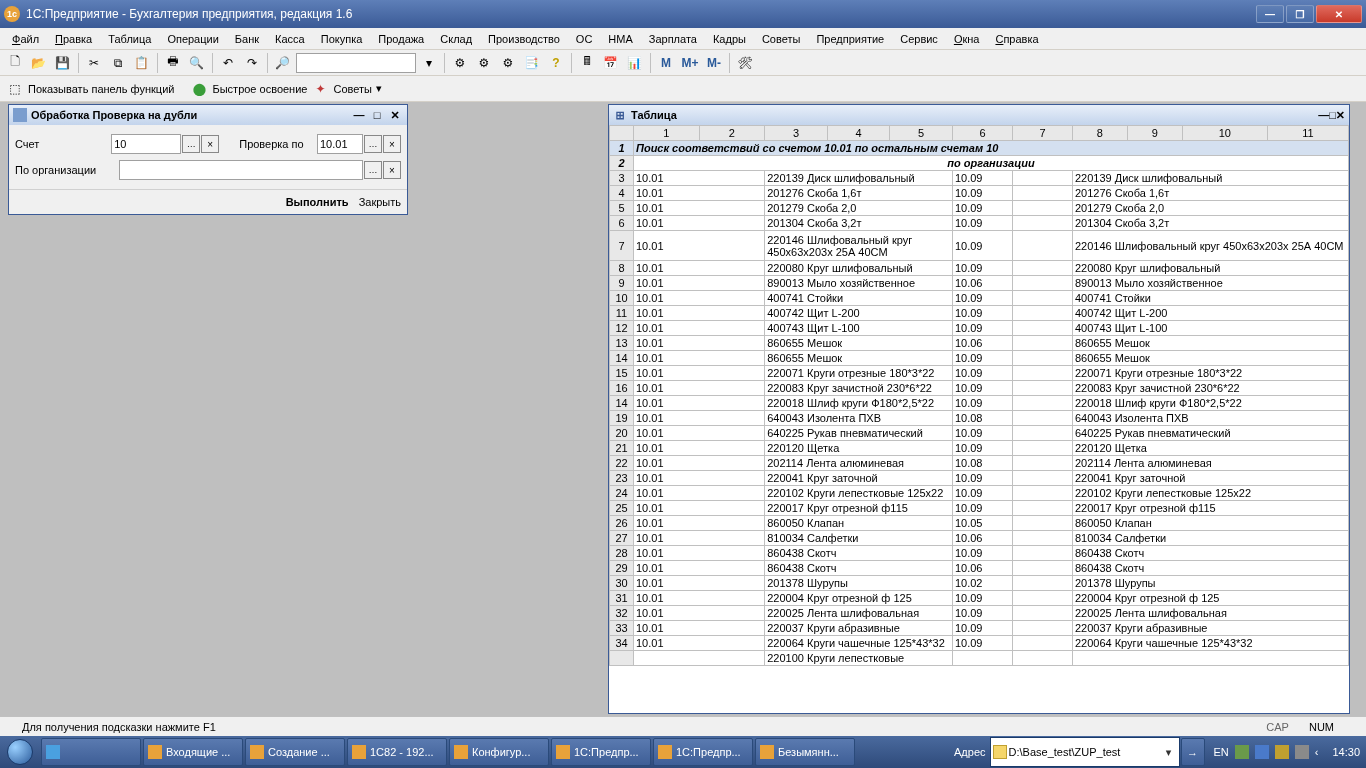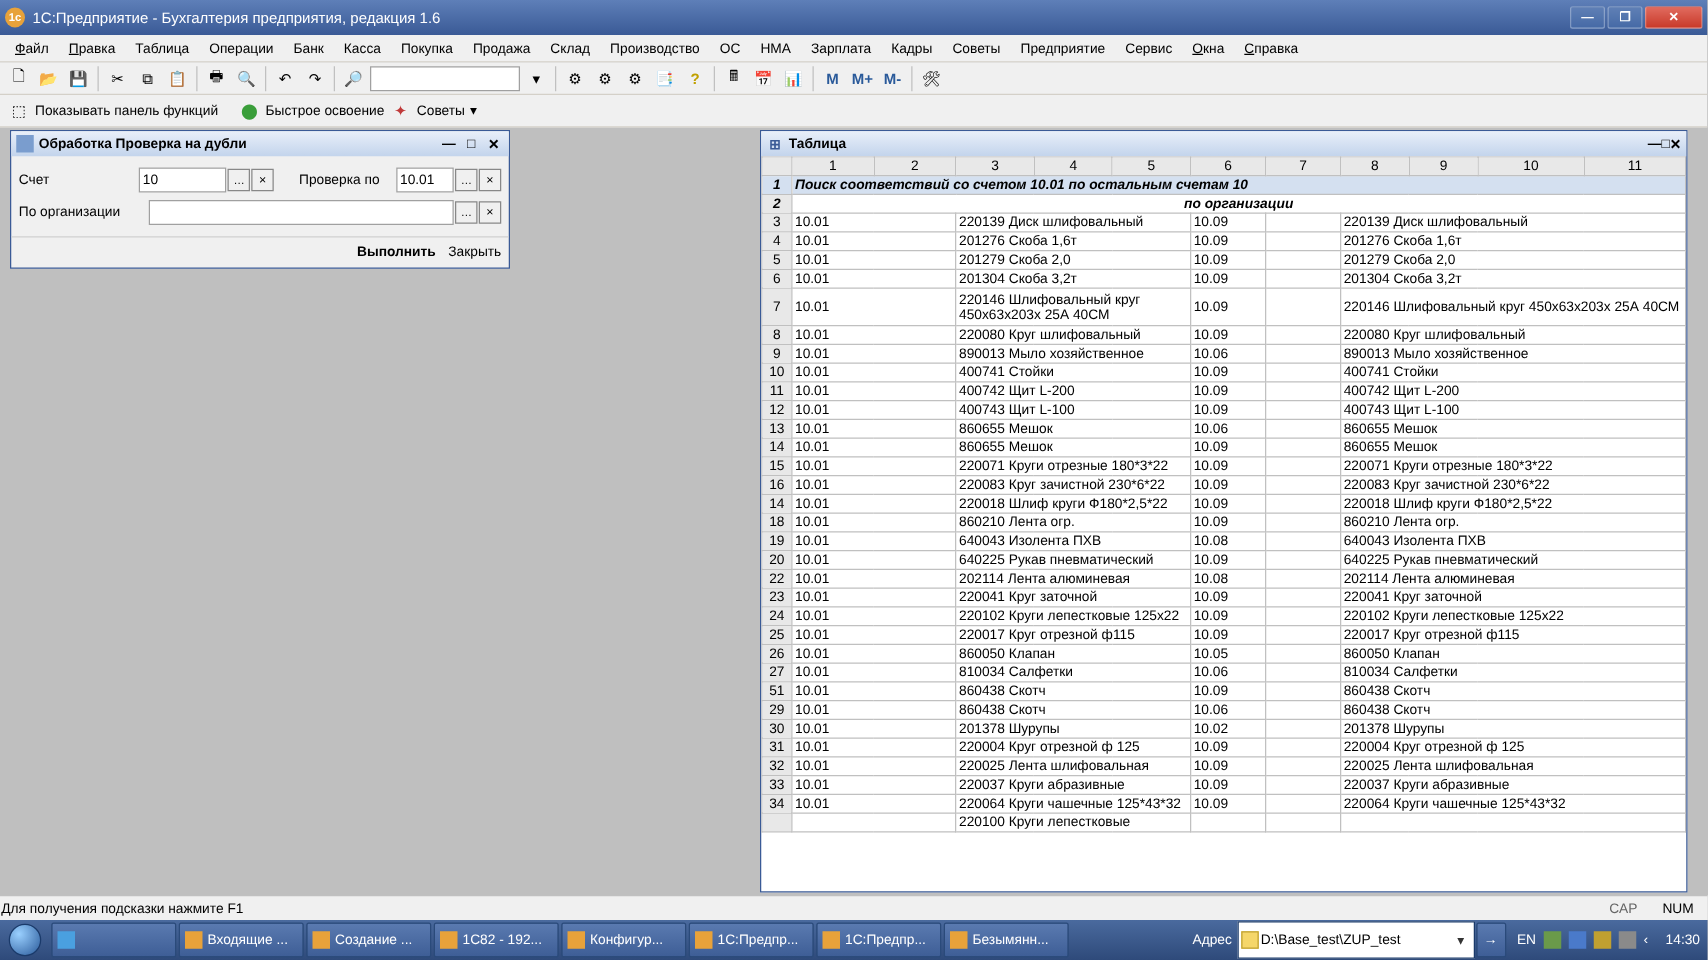--- a/index.html
+++ b/index.html
@@ -59,21 +59,21 @@
 .col-name1 { width:186px;}
 .col-acct2 { width:60px;}
 .col-blank { width:60px;}
 .col-name2 { }
 
 
 .mdi-bar { position:absolute; left:0; right:0; bottom:32px; height:20px; background:#f0f0f0; border-top:1px solid #c0c0c0; display:flex;}
 .mdi-tab { padding:2px 8px; border-right:1px solid #c0c0c0; cursor:pointer; display:flex; align-items:center; gap:4px;}
 .mdi-tab .mi { width:12px; height:12px; }
 .mdi-tab.active { background:#fff; }
-.status-low { position:absolute; left:0; right:0; bottom:12px; height:20px; background:#f0f0f0; display:flex; align-items:center; padding:0 1px; border-top:1px solid #c0c0c0;}
+.status-low { position:absolute; left:0; right:0; bottom:12px; height:20px; background:#f0f0f0; display:flex; align-items:center; padding:0 22px; border-top:1px solid #c0c0c0;}
 .status-low .spacer{flex:1;}
 .status-low .cell{padding:0 10px; color:#666;}
 
 
 .wintask { position:absolute; left:0; right:0; bottom:0; height:32px; background:linear-gradient(#4a6a9e,#2e4a7a); display:flex; align-items:center; padding:0;}
 .start { width:40px; height:32px; display:flex; align-items:center; justify-content:center; cursor:pointer;}
 .start-orb { width:26px; height:26px; border-radius:50%; background:radial-gradient(circle at 30% 30%, #9ad0ff, #2a5a9a); border:1px solid #1a3a6a;}
 .task-item { height:28px; min-width:100px; max-width:100px; margin:0 1px; background:linear-gradient(#5a7ab0,#3e5e96); border:1px solid #2a4a7a; border-radius:2px; display:flex; align-items:center; padding:0 4px; color:#fff; cursor:pointer; overflow:hidden; font-size:11px; gap:4px;}
 .task-item .ti { width:14px; height:14px; background:#e8a23a; flex-shrink:0;}
 .addr-label { color:#fff; margin-left:auto; padding:0 4px;}
@@ -354,44 +354,44 @@
             </tr>
             <tr>
               <td class="row-hdr">14</td>
               <td class="col-acct1" colspan="2">10.01</td>
               <td class="col-name1" colspan="3" style="">220018 Шлиф круги Ф180*2,5*22</td>
               <td class="col-acct2">10.09</td>
               <td class="col-blank"></td>
               <td class="col-name2" colspan="4" style="">220018 Шлиф круги Ф180*2,5*22</td>
             </tr>
             <tr>
-              <td class="row-hdr">18</td>
-              <td class="col-acct1" colspan="2">10.01</td>
-              <td class="col-name1" colspan="3" style="">860210 Лента огр.</td>
-              <td class="col-acct2">10.09</td>
-              <td class="col-blank"></td>
-              <td class="col-name2" colspan="4" style="">860210 Лента огр.</td>
-            </tr>
-            <tr>
               <td class="row-hdr">19</td>
               <td class="col-acct1" colspan="2">10.01</td>
               <td class="col-name1" colspan="3" style="">640043 Изолента  ПХВ</td>
               <td class="col-acct2">10.08</td>
               <td class="col-blank"></td>
               <td class="col-name2" colspan="4" style="">640043 Изолента  ПХВ</td>
             </tr>
             <tr>
               <td class="row-hdr">20</td>
               <td class="col-acct1" colspan="2">10.01</td>
               <td class="col-name1" colspan="3" style="">640225 Рукав пневматический</td>
               <td class="col-acct2">10.09</td>
               <td class="col-blank"></td>
               <td class="col-name2" colspan="4" style="">640225 Рукав пневматический</td>
             </tr>
             <tr>
+              <td class="row-hdr">21</td>
+              <td class="col-acct1" colspan="2">10.01</td>
+              <td class="col-name1" colspan="3" style="">220120 Щетка</td>
+              <td class="col-acct2">10.09</td>
+              <td class="col-blank"></td>
+              <td class="col-name2" colspan="4" style="">220120 Щетка</td>
+            </tr>
+            <tr>
               <td class="row-hdr">22</td>
               <td class="col-acct1" colspan="2">10.01</td>
               <td class="col-name1" colspan="3" style="">202114 Лента алюминевая</td>
               <td class="col-acct2">10.08</td>
               <td class="col-blank"></td>
               <td class="col-name2" colspan="4" style="">202114 Лента алюминевая</td>
             </tr>
             <tr>
               <td class="row-hdr">23</td>
               <td class="col-acct1" colspan="2">10.01</td>
@@ -426,21 +426,21 @@
             </tr>
             <tr>
               <td class="row-hdr">27</td>
               <td class="col-acct1" colspan="2">10.01</td>
               <td class="col-name1" colspan="3" style="">810034 Салфетки</td>
               <td class="col-acct2">10.06</td>
               <td class="col-blank"></td>
               <td class="col-name2" colspan="4" style="">810034 Салфетки</td>
             </tr>
             <tr>
-              <td class="row-hdr">51</td>
+              <td class="row-hdr">28</td>
               <td class="col-acct1" colspan="2">10.01</td>
               <td class="col-name1" colspan="3" style="">860438 Скотч</td>
               <td class="col-acct2">10.09</td>
               <td class="col-blank"></td>
               <td class="col-name2" colspan="4" style="">860438 Скотч</td>
             </tr>
             <tr>
               <td class="row-hdr">29</td>
               <td class="col-acct1" colspan="2">10.01</td>
               <td class="col-name1" colspan="3" style="">860438 Скотч</td>

